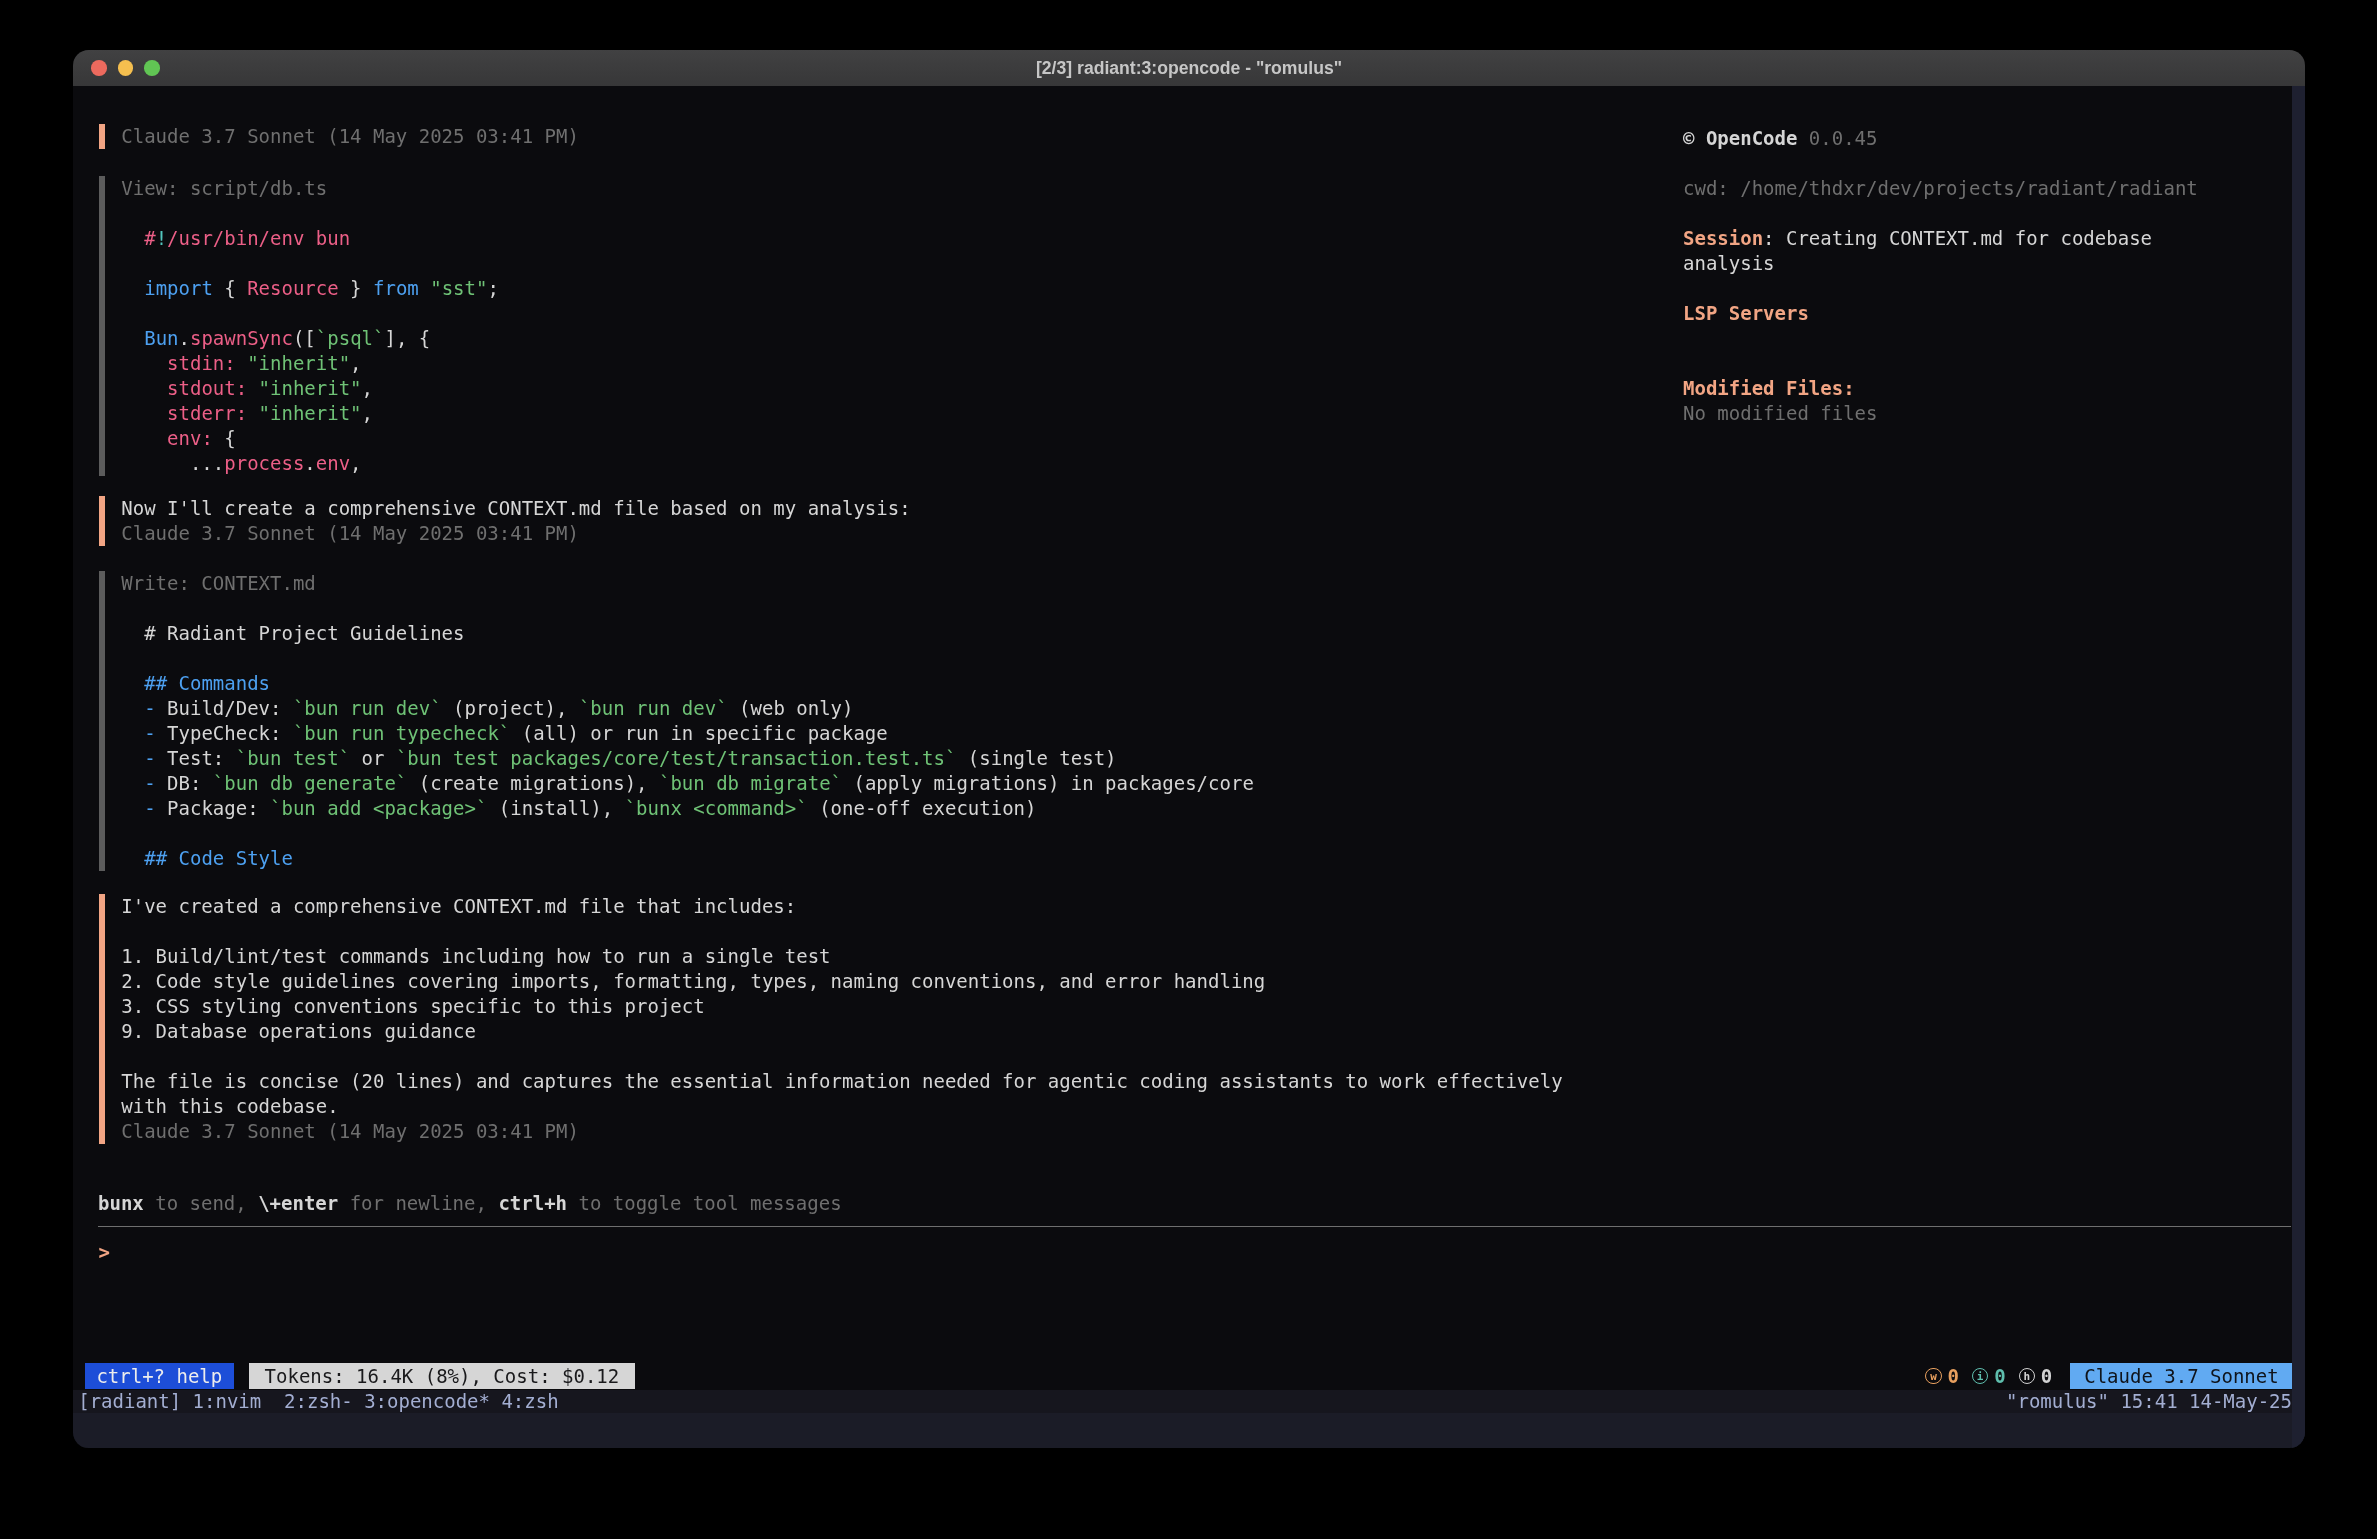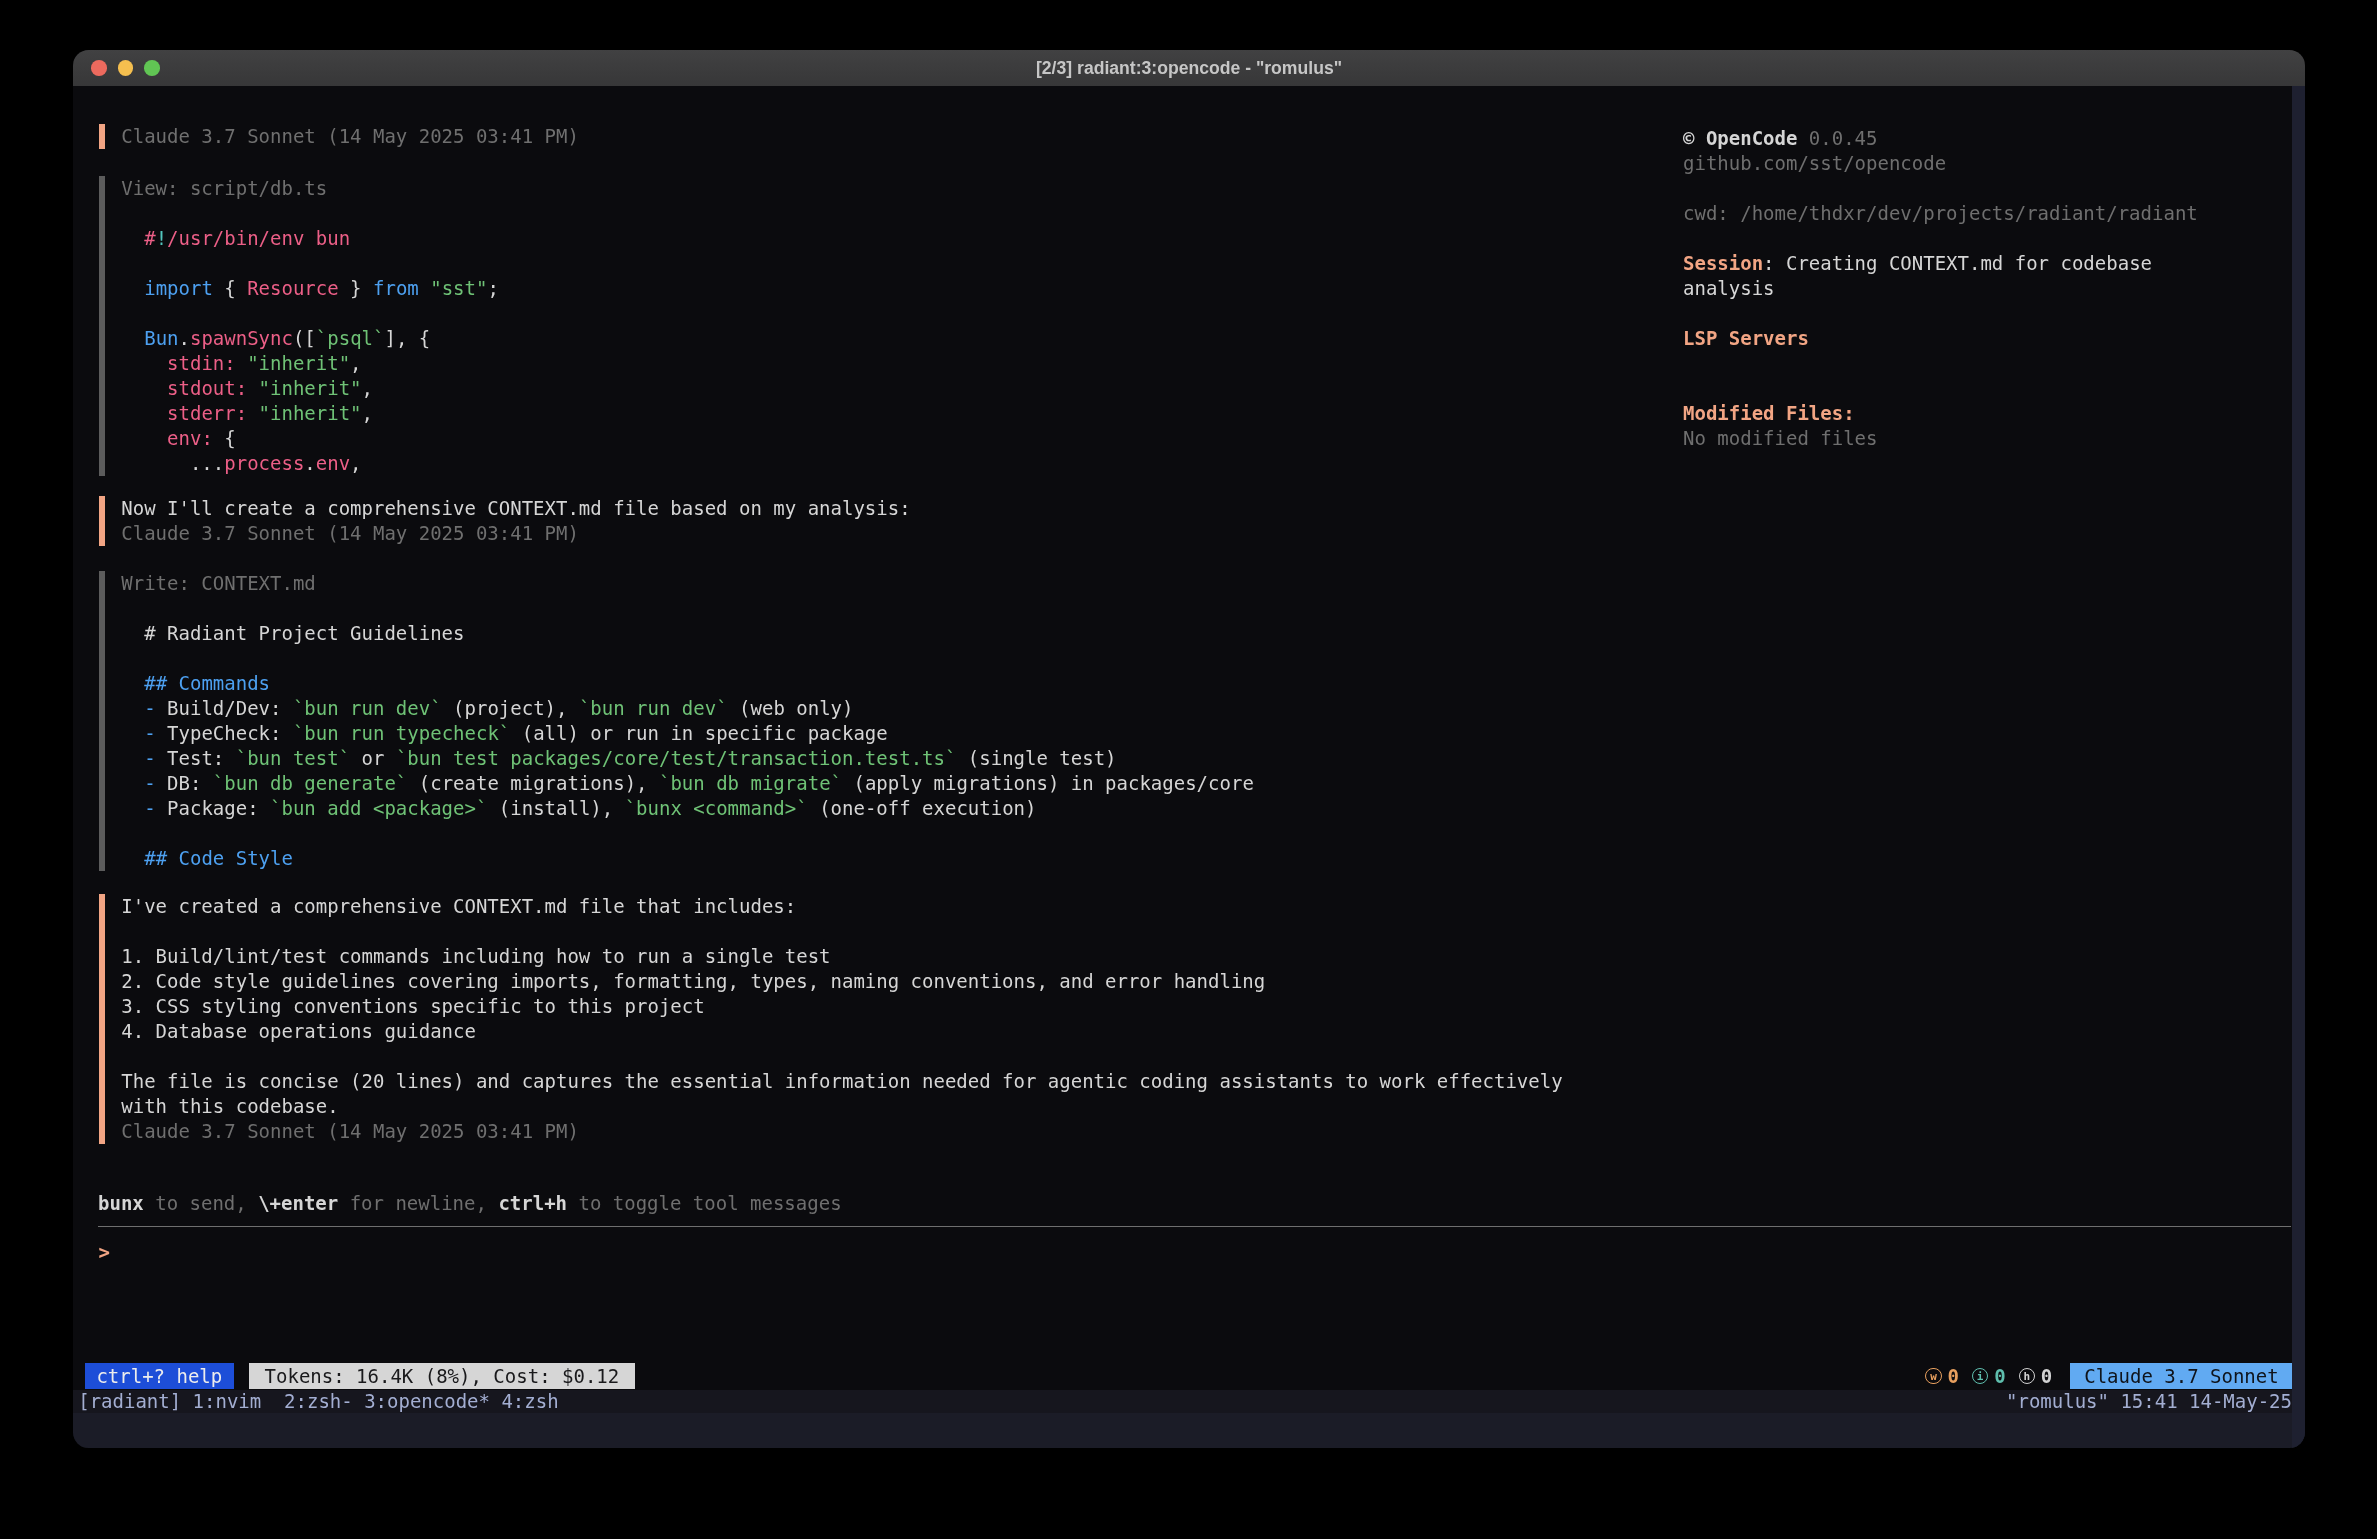--- a/index.html
+++ b/index.html
@@ -122,31 +122,30 @@
           <div class="line"><span class="c-text">  </span><span class="c-blue">-</span><span class="c-text"> Package: </span><span class="c-green">`bun add &lt;package&gt;`</span><span class="c-text"> (install), </span><span class="c-green">`bunx &lt;command&gt;`</span><span class="c-text"> (one-off execution)</span></div>
           <div class="line"></div>
           <div class="line"><span class="c-text">  </span><span class="c-blue">## Code Style</span></div>
         </div>
         <div class="block orange" style="left: 26px; top: 808px;">
           <div class="line"><span class="c-text">I've created a comprehensive CONTEXT.md file that includes:</span></div>
           <div class="line"></div>
           <div class="line"><span class="c-text">1. Build/lint/test commands including how to run a single test</span></div>
           <div class="line"><span class="c-text">2. Code style guidelines covering imports, formatting, types, naming conventions, and error handling</span></div>
           <div class="line"><span class="c-text">3. CSS styling conventions specific to this project</span></div>
-          <div class="line"><span class="c-text">4. Database operations guidance</span></div>
+          <div class="line"><span class="c-text">9. Database operations guidance</span></div>
           <div class="line"></div>
           <div class="line"><span class="c-text">The file is concise (20 lines) and captures the essential information needed for agentic coding assistants to work effectively</span></div>
           <div class="line"><span class="c-text">with this codebase.</span></div>
           <div class="line"><span class="c-muted">Claude 3.7 Sonnet (14 May 2025 03:41 PM)</span></div>
         </div>
       </div>
 
     <div class="sidebar" id="sidebar">
         <div class="line"><span class="c-text b">© OpenCode</span><span class="c-muted"> 0.0.45</span></div>
-        <div class="line"><span class="c-muted">github.com/sst/opencode</span></div>
         <div class="line"></div>
         <div class="line"><span class="c-muted">cwd: /home/thdxr/dev/projects/radiant/radiant</span></div>
         <div class="line"></div>
         <div class="line"><span class="c-orange b">Session</span><span class="c-text">: Creating CONTEXT.md for codebase</span></div>
         <div class="line"><span class="c-text">analysis</span></div>
         <div class="line"></div>
         <div class="line"><span class="c-orange b">LSP Servers</span></div>
         <div class="line"></div>
         <div class="line"></div>
         <div class="line"><span class="c-orange b">Modified Files:</span></div>

